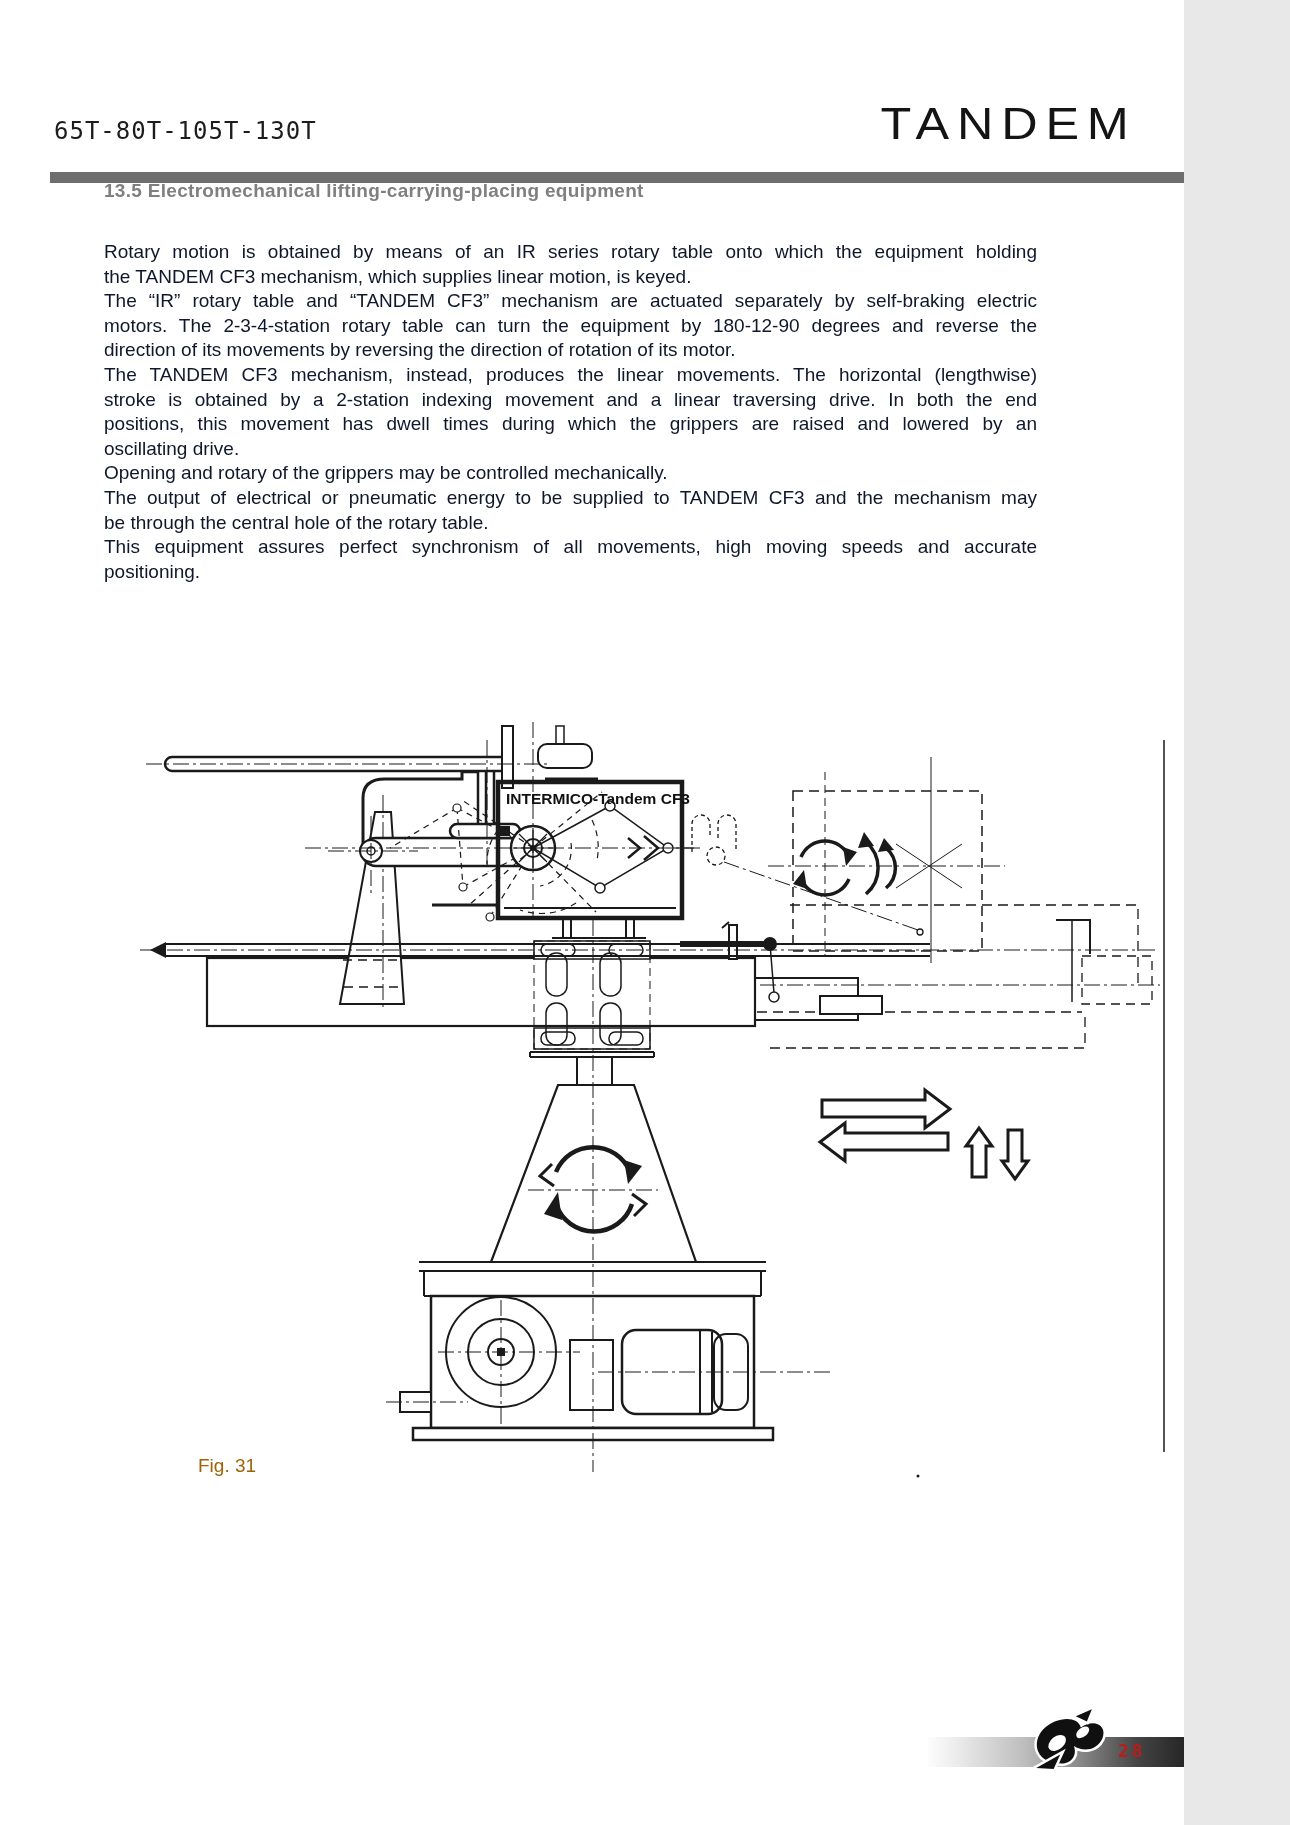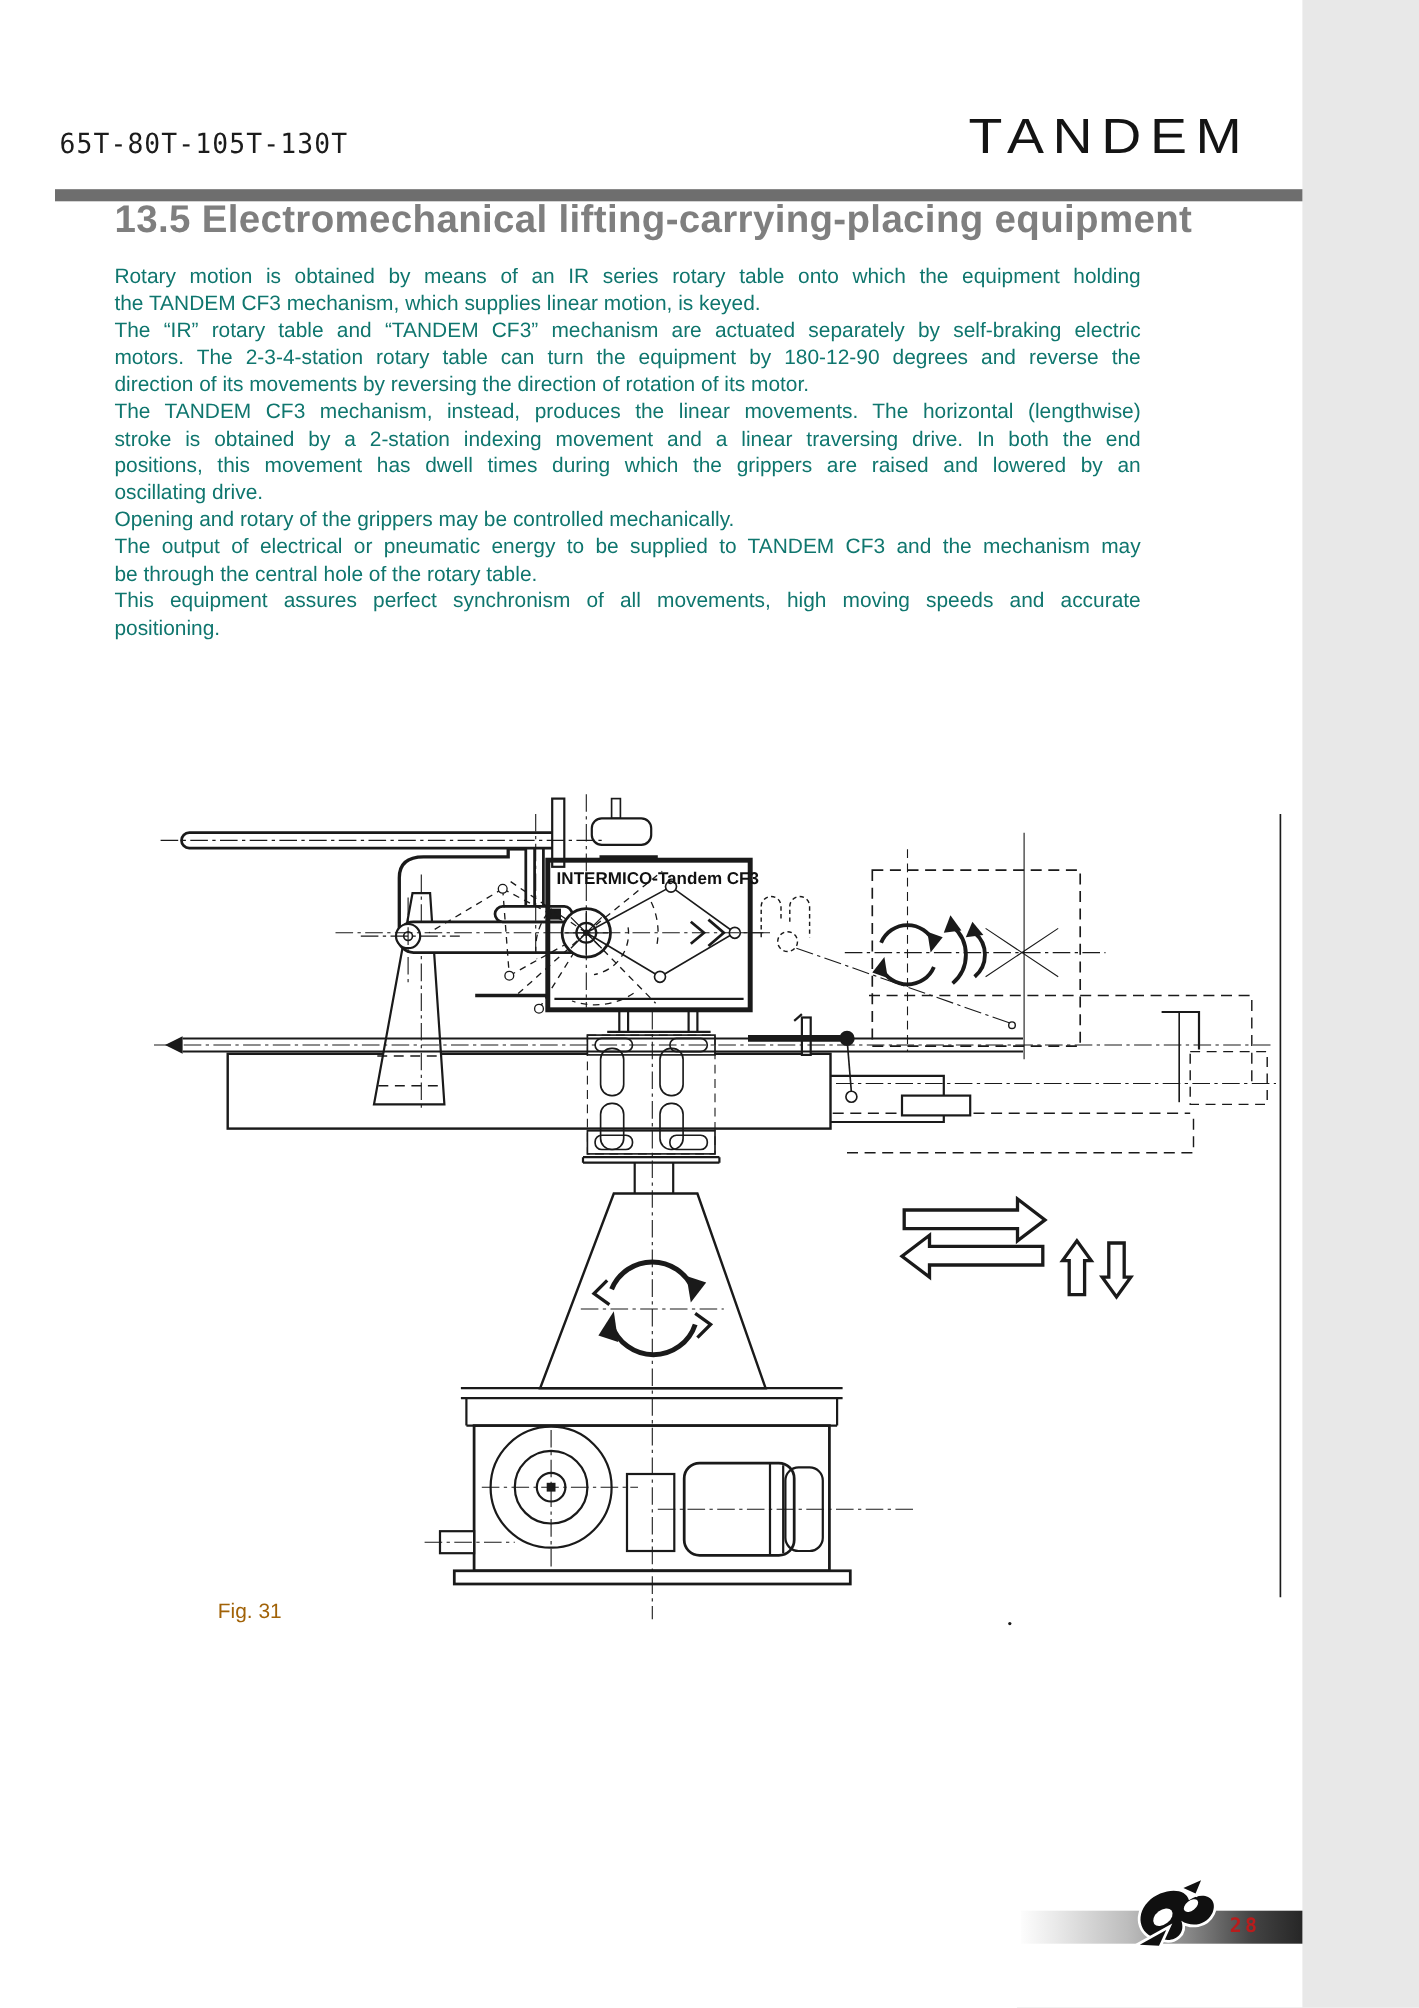--- a/index.html
+++ b/index.html
@@ -6,24 +6,24 @@
   #page{position:relative;width:1184px;height:1825px;background:#ffffff;overflow:hidden;
         font-family:"Liberation Sans",sans-serif;color:#1b1b1b;}
   .abs{position:absolute;}
 
   #model-range{left:54px;top:116px;font-family:"DejaVu Sans Mono",monospace;
     font-size:24px;letter-spacing:1px;color:#1c1c1c;transform:scaleY(1.05);transform-origin:left top;}
   #brand{right:47px;top:98px;font-size:45px;font-weight:400;letter-spacing:7px;color:#141414;
     transform:scaleX(1.12);transform-origin:right top;}
   #header-rule{left:50px;top:172px;width:1197px;height:11px;background:var(--rule-gray,#6e6e6e);}
 
-  #section-title{left:104px;top:180px;font-size:35px;font-weight:bold;color:var(--title-gray,#7f7f7f);
+  #section-title{left:104px;top:180px;font-size:19px;font-weight:bold;color:var(--title-gray,#7f7f7f);
     letter-spacing:0.3px;white-space:nowrap;}
 
-  #body-text{left:104px;top:240px;width:933px;font-size:19px;line-height:24.6px;color:#0f766e;}
+  #body-text{left:104px;top:240px;width:933px;font-size:19px;line-height:24.6px;color:#0f172a;}
   .bline{white-space:normal;}
   .bline.just{text-align:justify;text-align-last:justify;}
 
   #figure-caption{left:198px;top:1455px;font-size:19px;color:#a16207;}
 
   #figure-svg{left:0px;top:610px;}
 
   #footer-bar{left:928px;top:1737px;width:269px;height:30px;
     background:linear-gradient(90deg,#fdfdfd 0%,#e9e9e9 12%,#bdbdbd 36%,#8a8a8a 56%,#444444 78%,#1e1e1e 100%);}
   #page-number{left:1118px;top:1740px;font-family:"DejaVu Sans Mono",monospace;font-size:18px;

